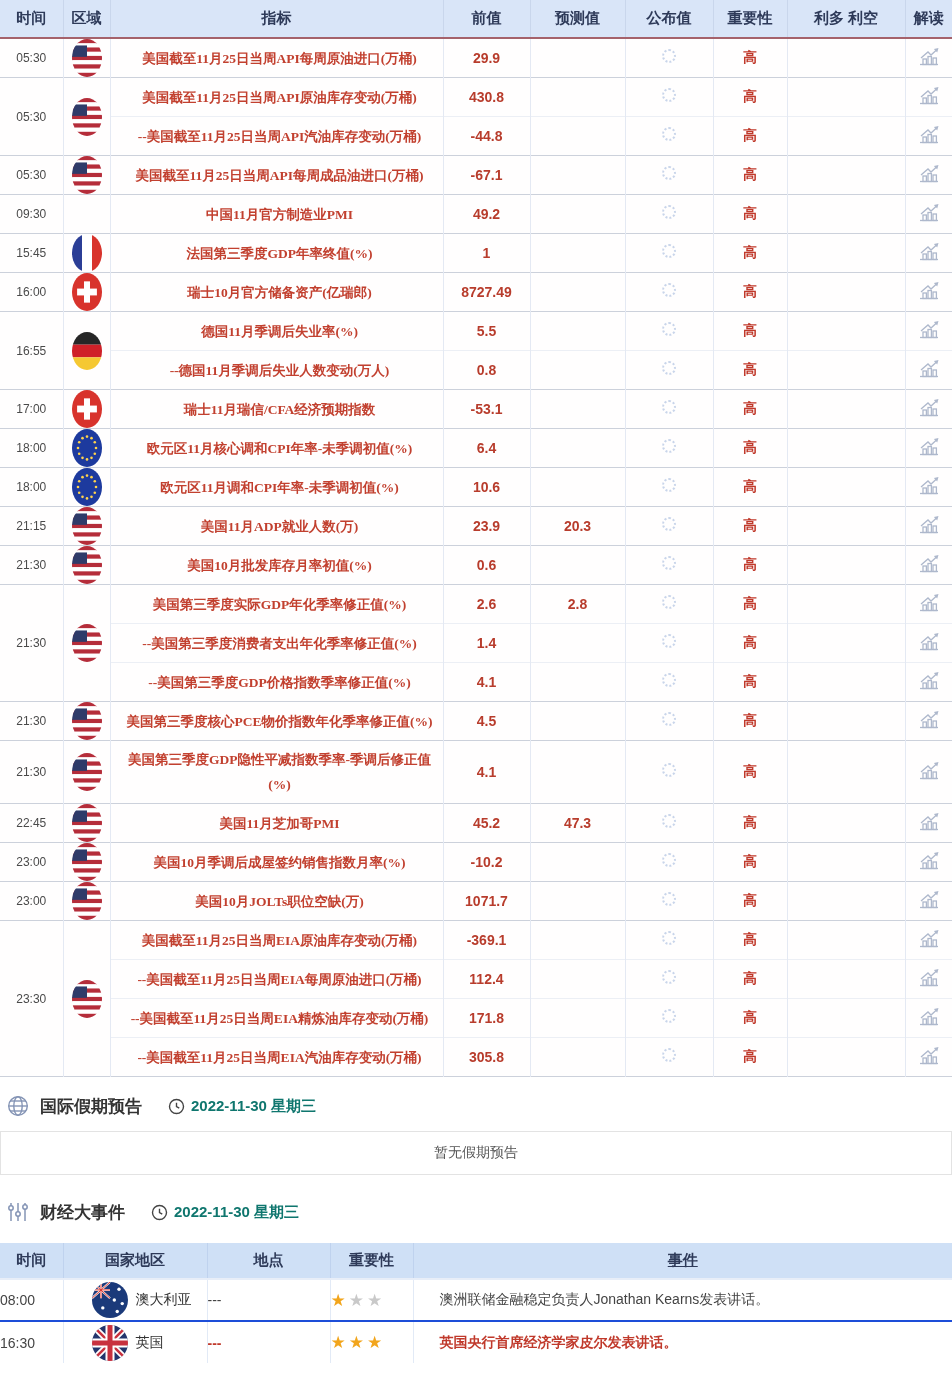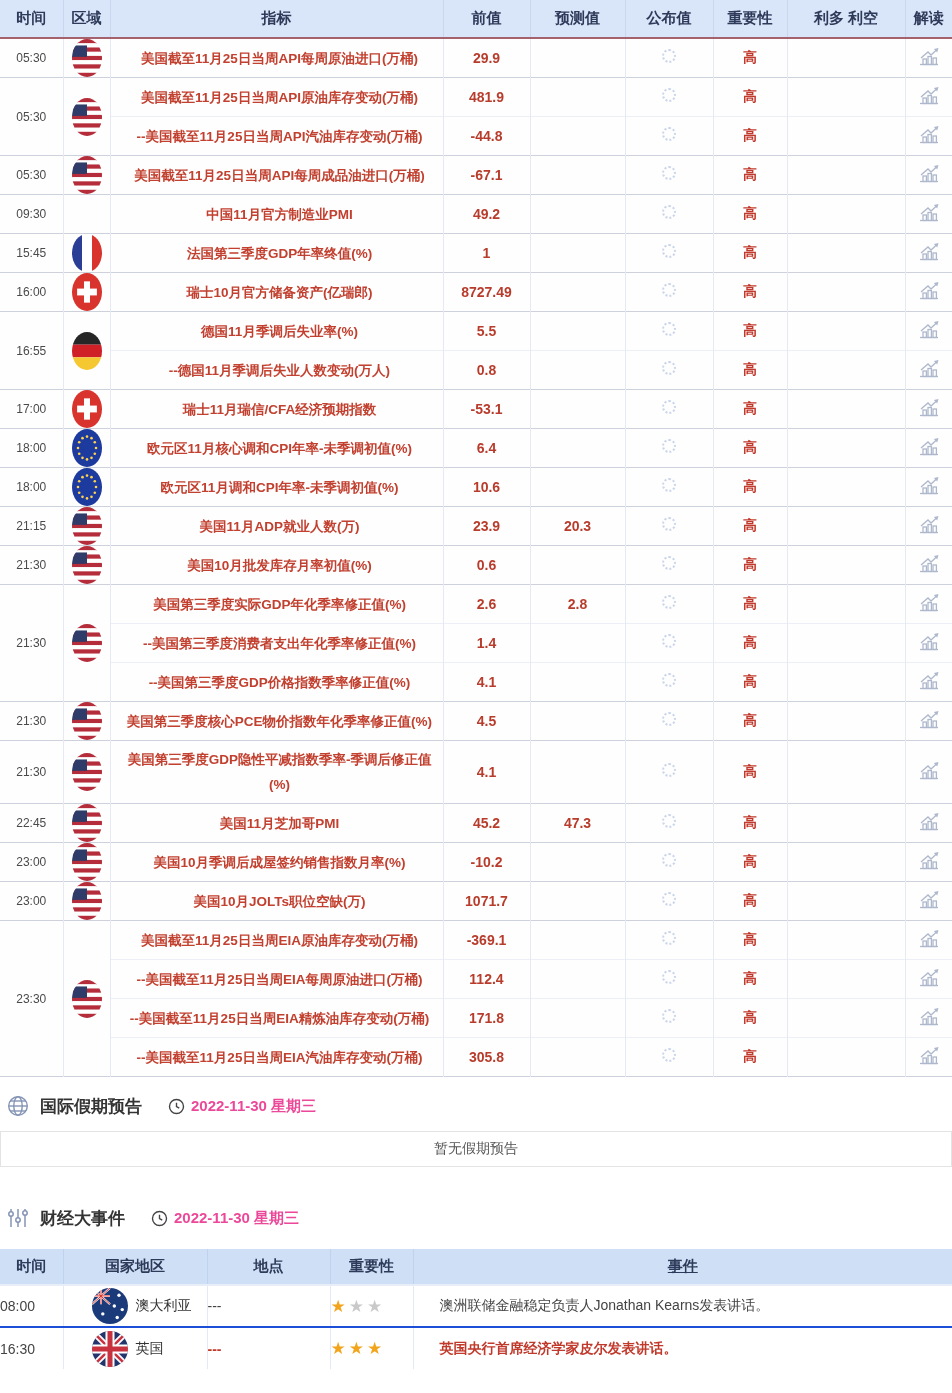--- a/index.html
+++ b/index.html
@@ -36,47 +36,48 @@
   table.cal tbody { border-bottom: 1px solid #ccd1db; }
   td.time-cell { font-size: 12px; color: #4a4a4a; background: #fff; }
   td.flag-cell { background: #fff; }
   td.ind-cell {
     text-align: left;
     padding: 6px 6px 6px 12px;
     font-size: 13.5px;
     font-weight: bold;
     color: #c2402f;
     line-height: 25px;
+    font-family: Liberation Serif, serif;
   }
   td.val-cell, td.fc-cell {
     font-size: 14px; font-weight: bold; color: #b83c2c;
   }
   td.imp-cell { font-size: 14px; font-weight: bold; color: #c0392b; }
   .spinner {
     display: inline-block; width: 14px; height: 14px;
     border: 2px dotted #c9d5ea; border-radius: 50%;
   }
   .flag-oval { display: inline-block; vertical-align: middle; }
 
   
   .section-head {
     display: flex; align-items: center;
     padding: 17px 0 13px 6px;
   }
   .section-head .s-icon { display: inline-flex; margin-right: 10px; }
   .section-head .s-title { font-size: 17px; font-weight: bold; color: #333; margin-right: 26px; }
   .section-head .s-clock { display: inline-flex; margin-right: 6px; }
-  .section-head .s-date { font-size: 15px; font-weight: bold; color: #ec4899; }
+  .section-head .s-date { font-size: 15px; font-weight: bold; color: #0f766e; }
 
   .holiday-box {
     border: 1px solid #e3e3e3;
-    height: 36px;
+    height: 44px;
     display: flex; align-items: center; justify-content: center;
     font-size: 14px; color: #555;
-    margin-bottom: 22px;
+    margin-bottom: 8px;
   }
 
   
   table.evt { width: 952px; border-collapse: collapse; table-layout: fixed; margin-top: 6px; }
   table.evt thead th {
     background: #cfe0f6;
     color: #2e3a59;
     font-size: 15px; font-weight: bold;
     height: 36px;
     border-right: 1px solid #bfd2ee;
@@ -184,21 +185,21 @@
                 <rect x="0" y="12.666666666666668" width="30" height="4.622222222222223" fill="#fff"></rect>
                 <rect x="0" y="16.88888888888889" width="30" height="4.622222222222223" fill="#b52d3a"></rect>
                 <rect x="0" y="21.11111111111111" width="30" height="4.622222222222223" fill="#fff"></rect>
                 <rect x="0" y="25.333333333333336" width="30" height="4.622222222222223" fill="#b52d3a"></rect>
                 <rect x="0" y="29.555555555555557" width="30" height="4.622222222222223" fill="#fff"></rect>
                 <rect x="0" y="33.77777777777778" width="30" height="4.622222222222223" fill="#b52d3a"></rect>
                 <rect x="0" y="6.460000000000001" width="15" height="11.4" fill="#2f3b69"></rect>
               </g>
             </svg></td>
           <td class="ind-cell">美国截至11月25日当周API原油库存变动(万桶)</td>
-          <td class="val-cell">481.9</td>
+          <td class="val-cell">430.8</td>
           <td class="fc-cell"></td>
           <td class="pub-cell"><span class="spinner"></span></td>
           <td class="imp-cell">高</td>
           <td class="bias-cell"></td>
           <td class="read-cell"><svg width="24" height="22" viewBox="0 0 24 22">
     <g fill="none" stroke="#aeb8cc" stroke-width="1.3">
       <path d="M3 19.5 H21"></path>
       <rect x="6" y="14" width="3.4" height="5.5"></rect>
       <rect x="11" y="11.5" width="3.4" height="8"></rect>
       <rect x="16" y="13" width="3.4" height="6.5"></rect>

